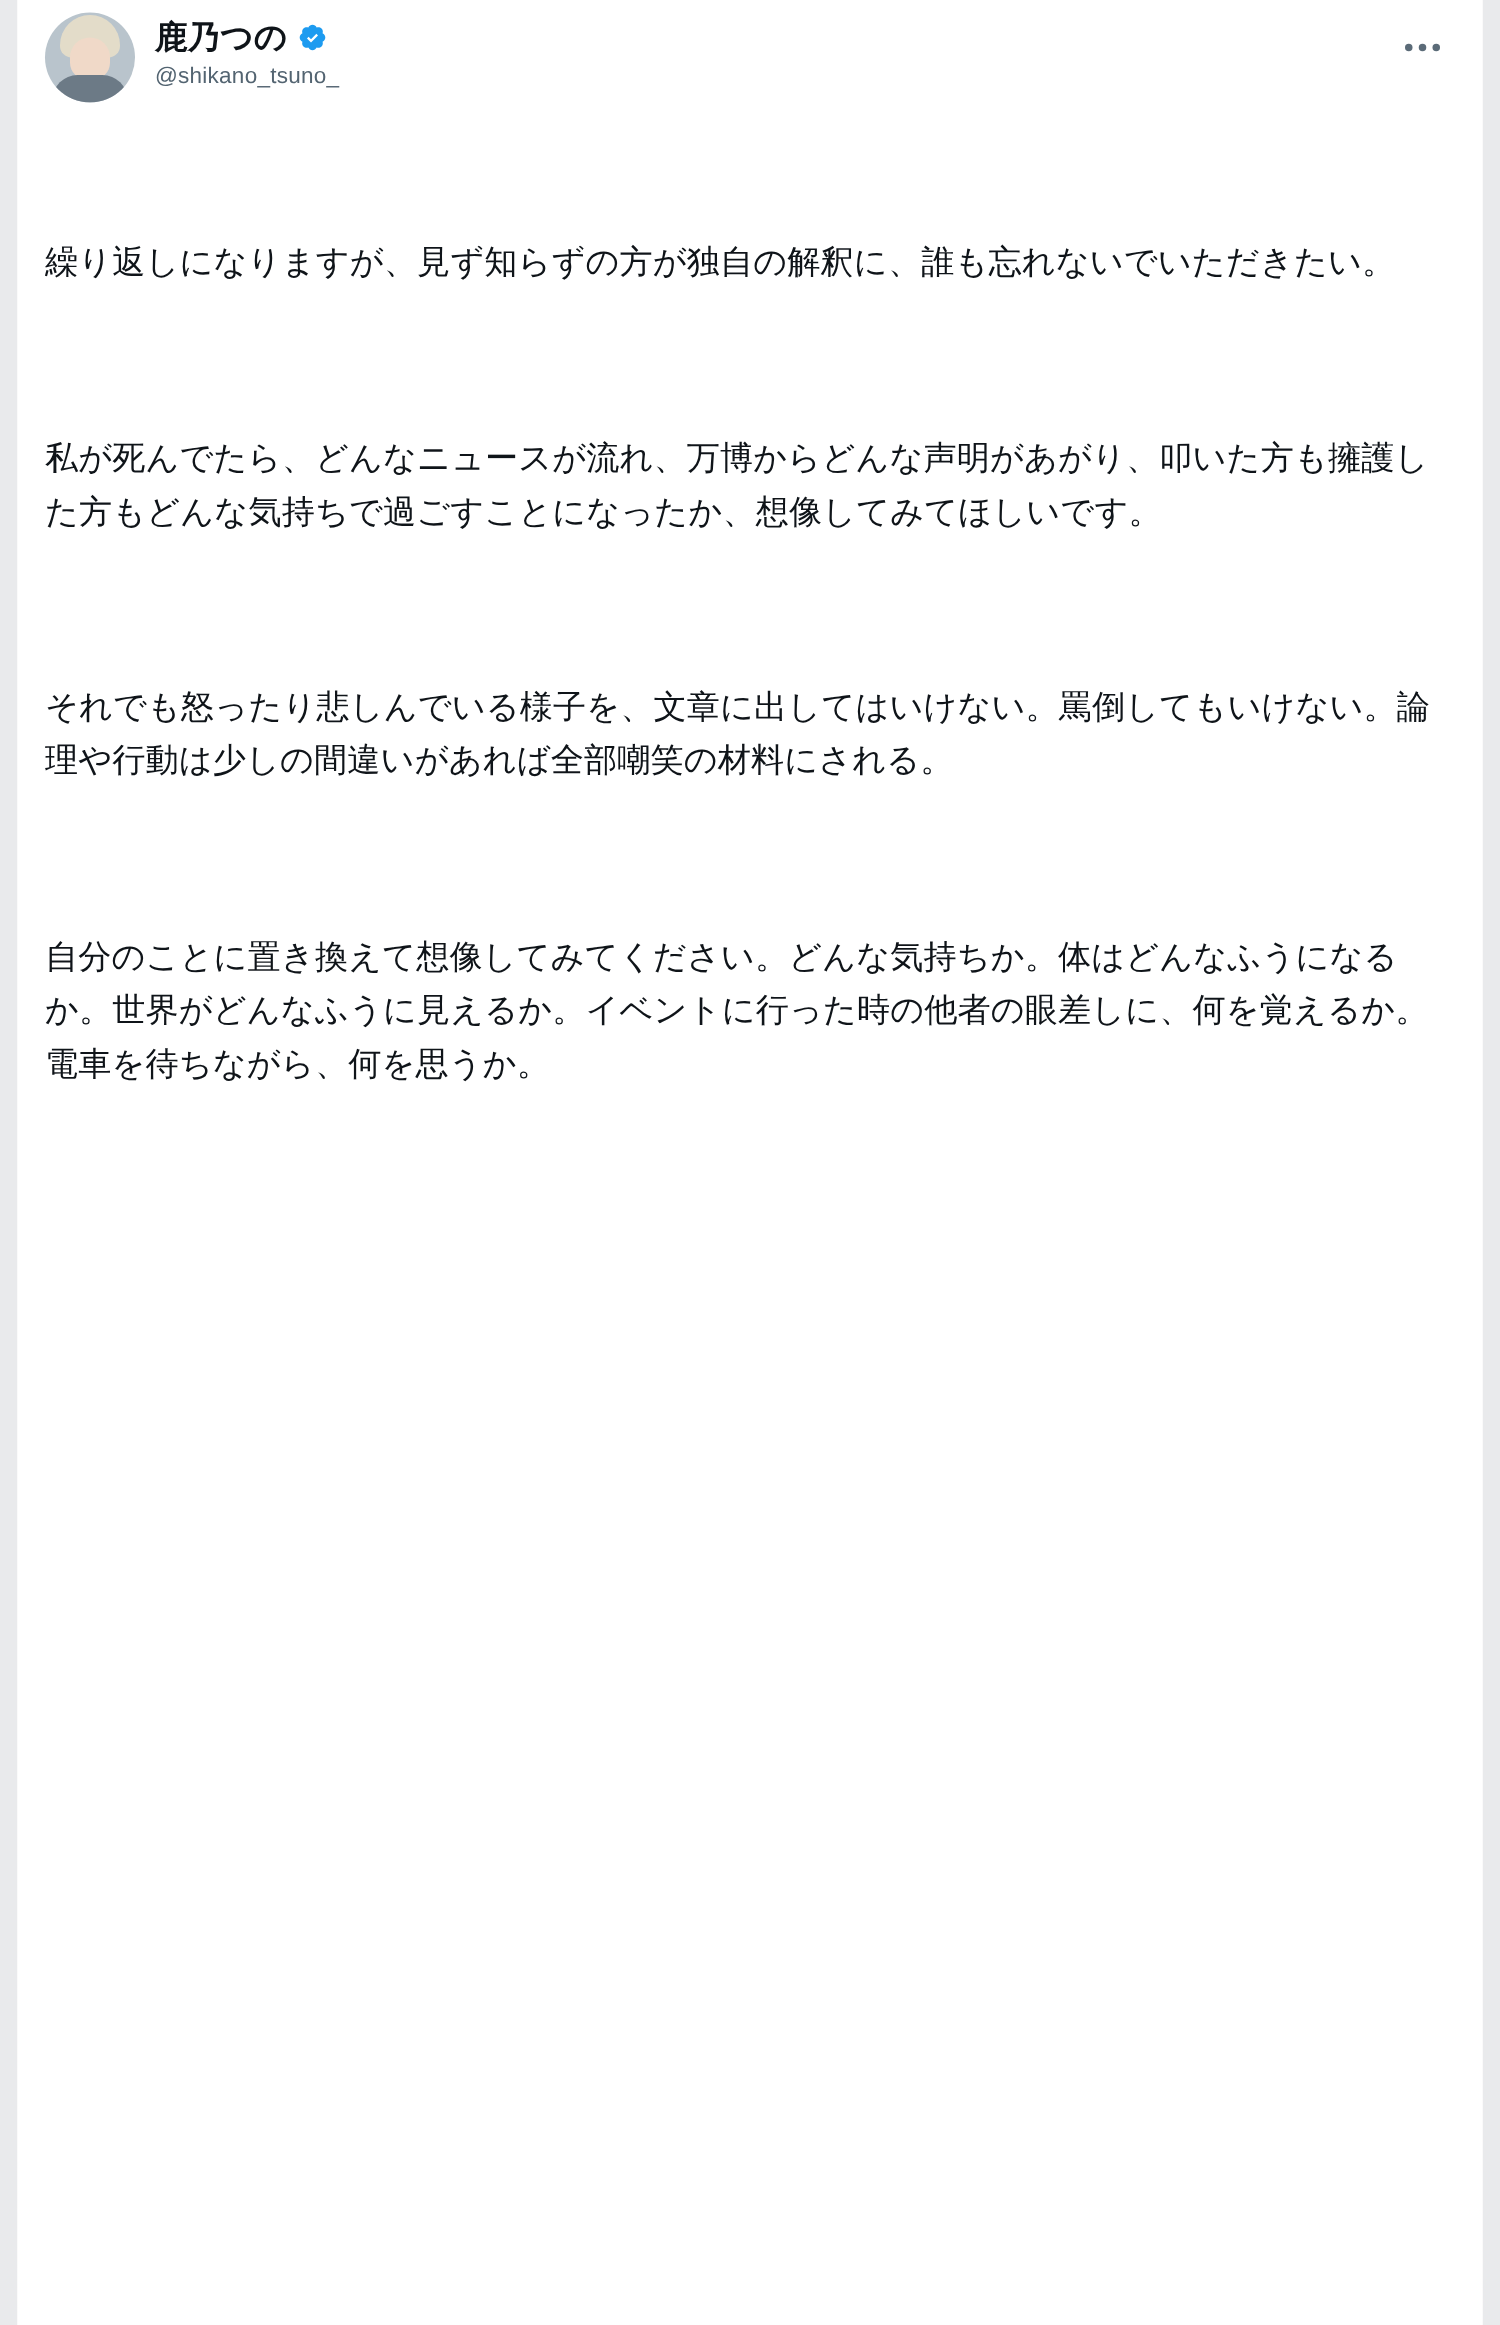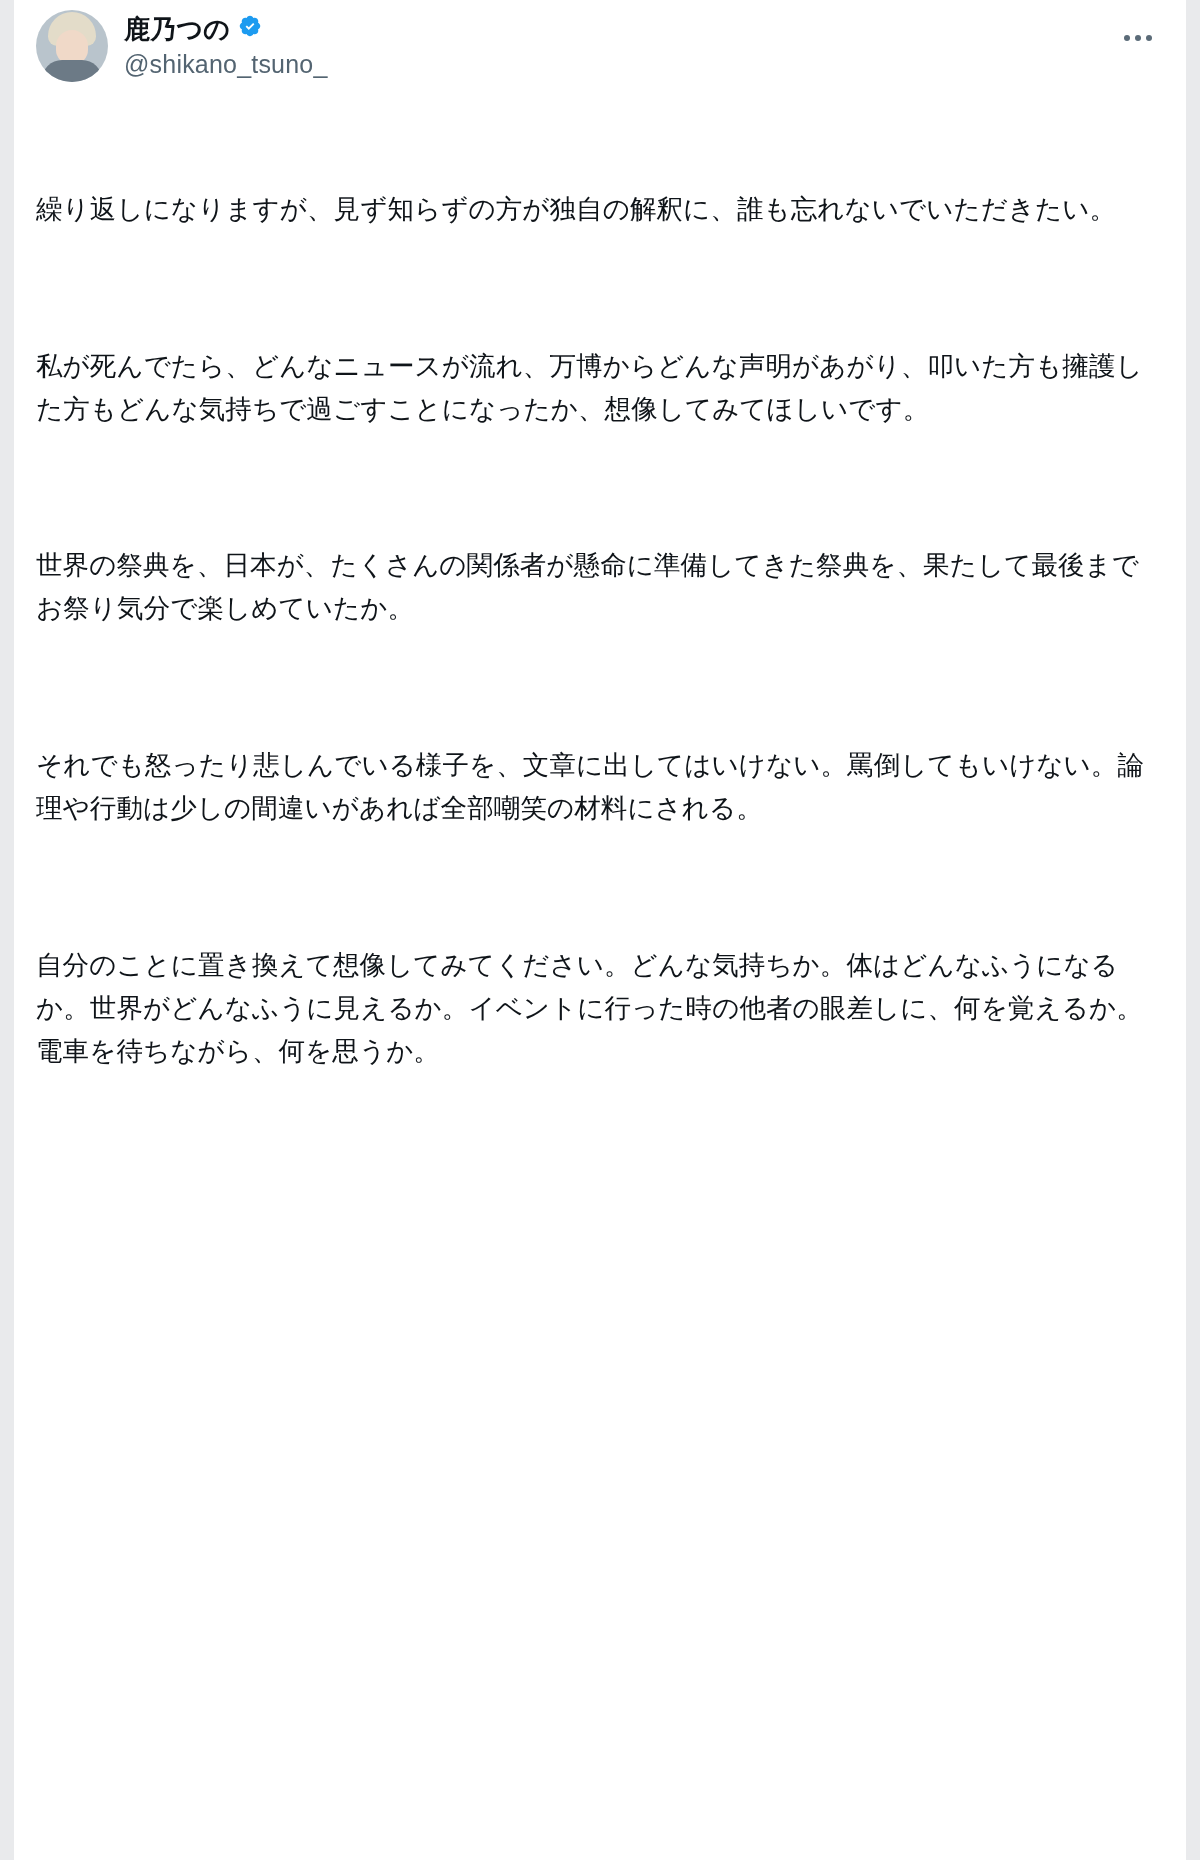--- a/index.html
+++ b/index.html
@@ -88,38 +88,38 @@
 
   .name-block {
     margin-left: 16px;
     display: flex;
     flex-direction: column;
     justify-content: center;
     padding-top: 4px;
   }
   .display-row {
     display: flex;
-    align-items: flex-start;
+    align-items: center;
     gap: 8px;
   }
   .display-name {
     font-size: 26px;
     font-weight: 700;
     line-height: 1.2;
     color: #0f1419;
     letter-spacing: 0.2px;
   }
   .verified {
     width: 24px;
     height: 24px;
     display: inline-block;
     flex: 0 0 24px;
   }
   .handle {
-    font-size: 25px;
+    font-size: 18px;
     color: #536471;
     line-height: 1.25;
     margin-top: 4px;
     letter-spacing: 0.2px;
   }
 
   .more-btn {
     position: absolute;
     right: 4px;
     top: 14px;
@@ -186,21 +186,20 @@
       <div class="more-btn">
         <span></span>
         <span></span>
         <span></span>
       </div>
     </header>
 
     <section class="tweet-body">
       <p class="para">繰り返しになりますが、見ず知らずの方が独自の解釈に、誰も忘れないでいただきたい。</p>
       <p class="para">私が死んでたら、どんなニュースが流れ、万博からどんな声明があがり、叩いた方も擁護した方もどんな気持ちで過ごすことになったか、想像してみてほしいです。</p>
-      <p class="para">世界の祭典を、日本が、たくさんの関係者が懸命に準備してきた祭典を、果たして最後までお祭り気分で楽しめていたか。</p>
       <p class="para">それでも怒ったり悲しんでいる様子を、文章に出してはいけない。罵倒してもいけない。論理や行動は少しの間違いがあれば全部嘲笑の材料にされる。</p>
       <p class="para">自分のことに置き換えて想像してみてください。どんな気持ちか。体はどんなふうになるか。世界がどんなふうに見えるか。イベントに行った時の他者の眼差しに、何を覚えるか。電車を待ちながら、何を思うか。</p>
       
       
       
     </section>
 
   </article>
 </div>
 

